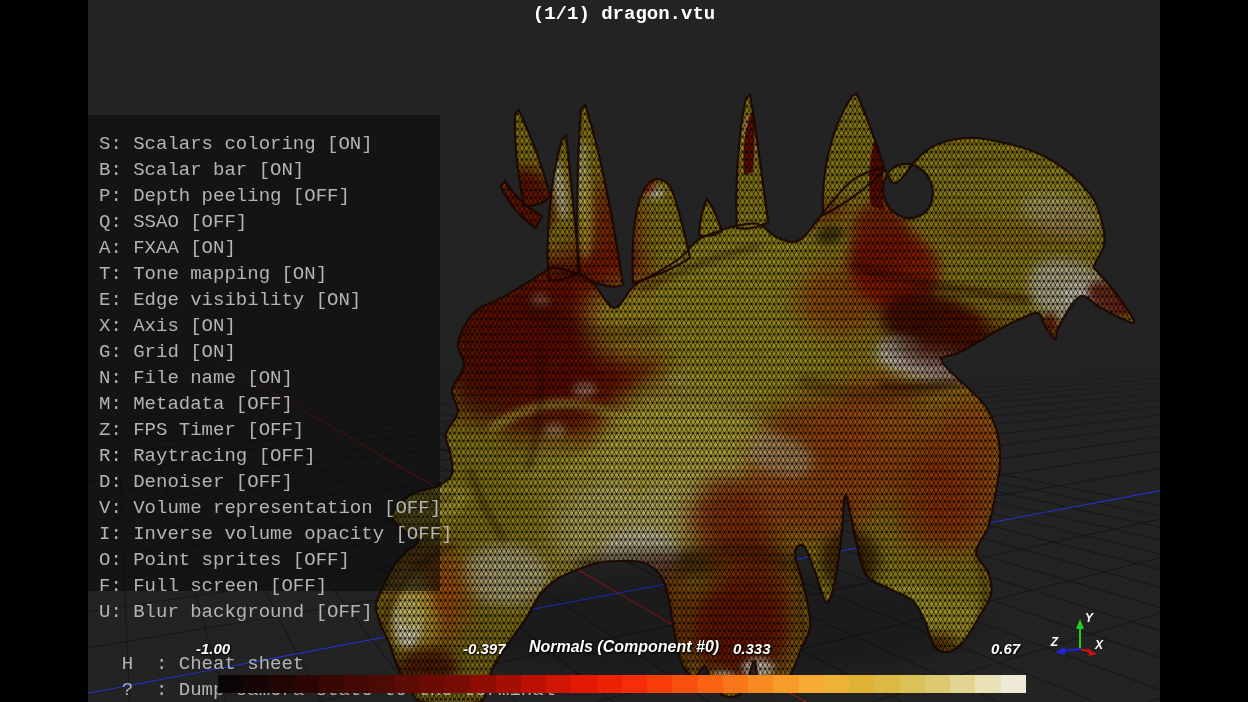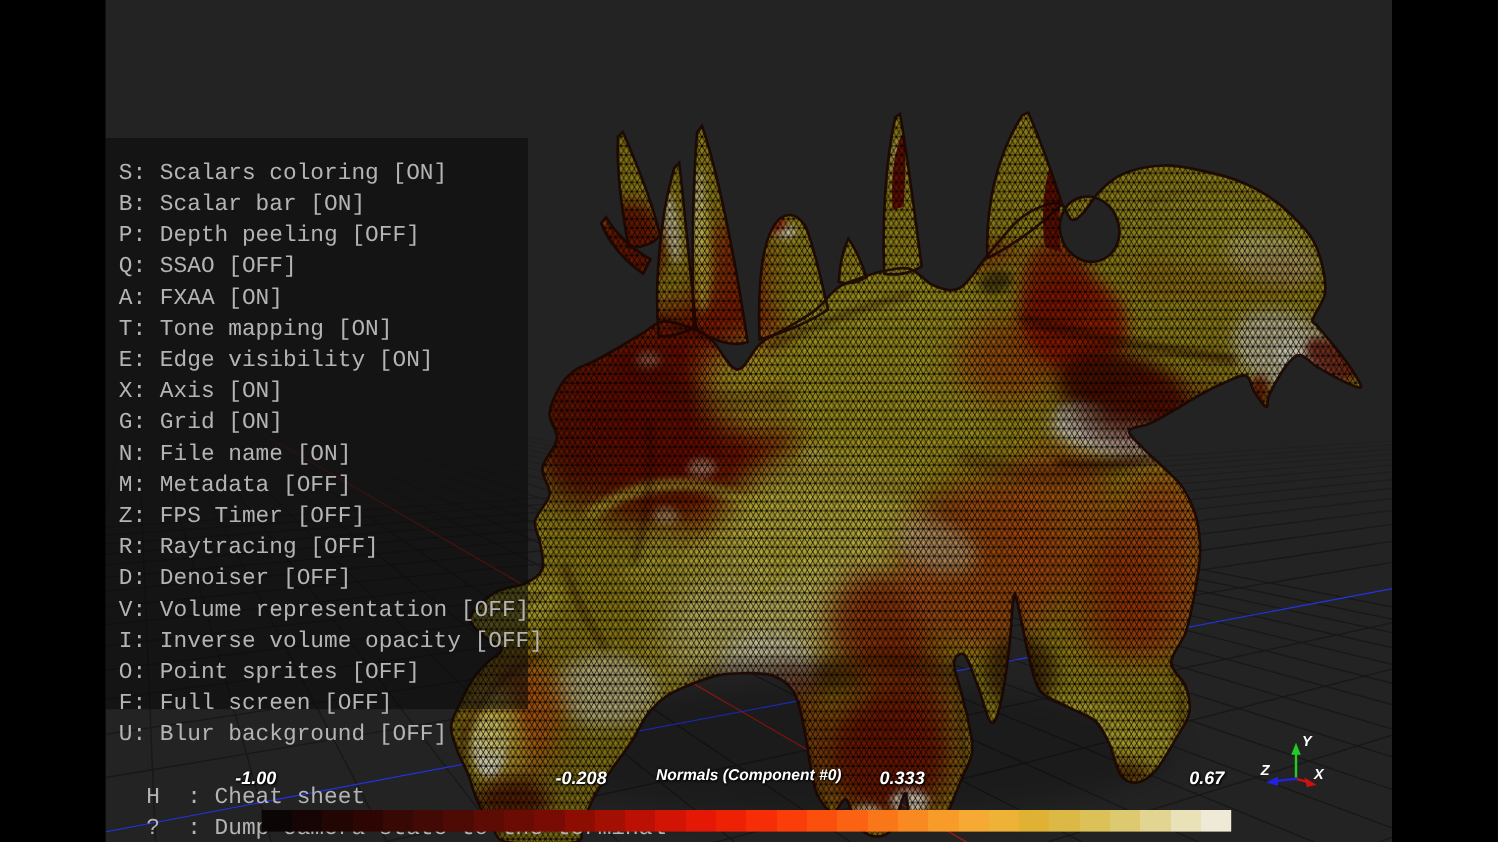--- a/index.html
+++ b/index.html
@@ -2,21 +2,21 @@
 <html><head><meta charset="utf-8"><style>
 *{margin:0;padding:0}
 html,body{width:1248px;height:702px;background:#000;overflow:hidden;font-family:"Liberation Sans",sans-serif}
 #vp{position:absolute;left:88px;top:0;width:1072px;height:702px;background:#232323;overflow:hidden}
 #scene{position:absolute;left:0;top:0}
 .title{position:absolute;left:0;top:3px;width:100%;text-align:center;font-family:"Liberation Mono",monospace;font-weight:bold;font-size:19px;color:#ffffff}
 .cheat{position:absolute;left:0px;top:115px;width:352px;height:476px;background:rgba(10,10,10,0.55)}
 .cheat pre{font-family:Liberation Mono, monospace;font-size:19px;line-height:26px;color:#b4b4b4;margin:16px 0 0 11px}
 .bar{position:absolute;left:130px;top:675px;width:808px;height:18px;background:linear-gradient(to right,rgb(11,5,5) 0.00%,rgb(11,5,5) 3.12%,rgb(22,5,4) 3.12%,rgb(22,5,4) 6.25%,rgb(34,6,3) 6.25%,rgb(34,6,3) 9.38%,rgb(45,6,3) 9.38%,rgb(45,6,3) 12.50%,rgb(56,8,4) 12.50%,rgb(56,8,4) 15.62%,rgb(67,9,4) 15.62%,rgb(67,9,4) 18.75%,rgb(78,10,5) 18.75%,rgb(78,10,5) 21.88%,rgb(92,11,5) 21.88%,rgb(92,11,5) 25.00%,rgb(106,11,4) 25.00%,rgb(106,11,4) 28.12%,rgb(120,12,4) 28.12%,rgb(120,12,4) 31.25%,rgb(141,13,3) 31.25%,rgb(141,13,3) 34.38%,rgb(164,15,3) 34.38%,rgb(164,15,3) 37.50%,rgb(189,16,4) 37.50%,rgb(189,16,4) 40.62%,rgb(210,20,4) 40.62%,rgb(210,20,4) 43.75%,rgb(228,24,5) 43.75%,rgb(228,24,5) 46.88%,rgb(239,33,5) 46.88%,rgb(239,33,5) 50.00%,rgb(246,45,6) 50.00%,rgb(246,45,6) 53.12%,rgb(251,61,9) 53.12%,rgb(251,61,9) 56.25%,rgb(251,79,13) 56.25%,rgb(251,79,13) 59.38%,rgb(251,98,18) 59.38%,rgb(251,98,18) 62.50%,rgb(249,118,25) 62.50%,rgb(249,118,25) 65.62%,rgb(249,137,33) 65.62%,rgb(249,137,33) 68.75%,rgb(248,156,41) 68.75%,rgb(248,156,41) 71.88%,rgb(247,170,51) 71.88%,rgb(247,170,51) 75.00%,rgb(238,178,55) 75.00%,rgb(238,178,55) 78.12%,rgb(224,178,52) 78.12%,rgb(224,178,52) 81.25%,rgb(220,185,68) 81.25%,rgb(220,185,68) 84.38%,rgb(219,193,88) 84.38%,rgb(219,193,88) 87.50%,rgb(221,202,112) 87.50%,rgb(221,202,112) 90.62%,rgb(226,213,146) 90.62%,rgb(226,213,146) 93.75%,rgb(233,225,183) 93.75%,rgb(233,225,183) 96.88%,rgb(238,234,214) 96.88%,rgb(238,234,214) 100.00%)}
 .blabel{position:absolute;top:640px;font-weight:bold;font-style:italic;font-size:15px;color:#fff;text-shadow:1px 1px 2px #000,0 0 2px #000}
-.btitle{position:absolute;top:638px;left:0;width:100%;text-align:center;font-weight:bold;font-style:italic;font-size:13px;color:#fff;text-shadow:1px 1px 2px #000,0 0 2px #000}
+.btitle{position:absolute;top:638px;left:0;width:100%;text-align:center;font-weight:bold;font-style:italic;font-size:16px;color:#fff;text-shadow:1px 1px 2px #000,0 0 2px #000}
 </style></head><body>
 <div id="vp">
 <svg id="scene" width="1072" height="702" viewBox="88 0 1072 702">
 <defs>
 <filter id="b3" x="-80%" y="-80%" width="260%" height="260%">
           <feGaussianBlur stdDeviation="3"></feGaussianBlur>
         </filter>
 <filter id="b6" x="-80%" y="-80%" width="260%" height="260%">
           <feGaussianBlur stdDeviation="6"></feGaussianBlur>
         </filter>
@@ -234,20 +234,21 @@
 <path d="M1080,619 L1076,629 L1084,629 Z" fill="#22cc22"></path>
 <line x1="1080" y1="649" x2="1091" y2="652" stroke="#cc1111" stroke-width="2"></line>
 <path d="M1097,654 L1087,648 L1089,656 Z" fill="#cc1111"></path>
 <line x1="1080" y1="649" x2="1062" y2="651" stroke="#2222dd" stroke-width="2.2"></line>
 <path d="M1055,652 L1065,647 L1065,655 Z" fill="#2222dd"></path>
 </g>
 <text x="1085" y="622" font-weight="bold" font-style="italic" font-size="12" fill="#fff">Y</text>
 <text x="1095" y="649" font-weight="bold" font-style="italic" font-size="12" fill="#fff">X</text>
 <text x="1058" y="646" font-weight="bold" font-style="italic" font-size="12" fill="#fff" text-anchor="end">Z</text>
 </svg>
+<div class="title">(1/1) dragon.vtu</div>
 <div class="cheat">
       <pre>S: Scalars coloring [ON]
 B: Scalar bar [ON]
 P: Depth peeling [OFF]
 Q: SSAO [OFF]
 A: FXAA [ON]
 T: Tone mapping [ON]
 E: Edge visibility [ON]
 X: Axis [ON]
 G: Grid [ON]
@@ -264,16 +265,16 @@
 
   H  : Cheat sheet
   ?  : Dump camera state to the terminal
  ESC : Quit
 ENTER: Reset camera
 LEFT : Previous file
 RIGHT: Next file</pre>
     </div>
 <div class="bar"></div>
 <div class="blabel" style="left:108px">-1.00</div>
-<div class="blabel" style="left:375px">-0.208</div>
+<div class="blabel" style="left:375px">-0.397</div>
 <div class="blabel" style="left:645px">0.333</div>
 <div class="blabel" style="left:903px">0.67</div>
 <div class="btitle">Normals (Component #0)</div>
 </div>
 </body></html>

